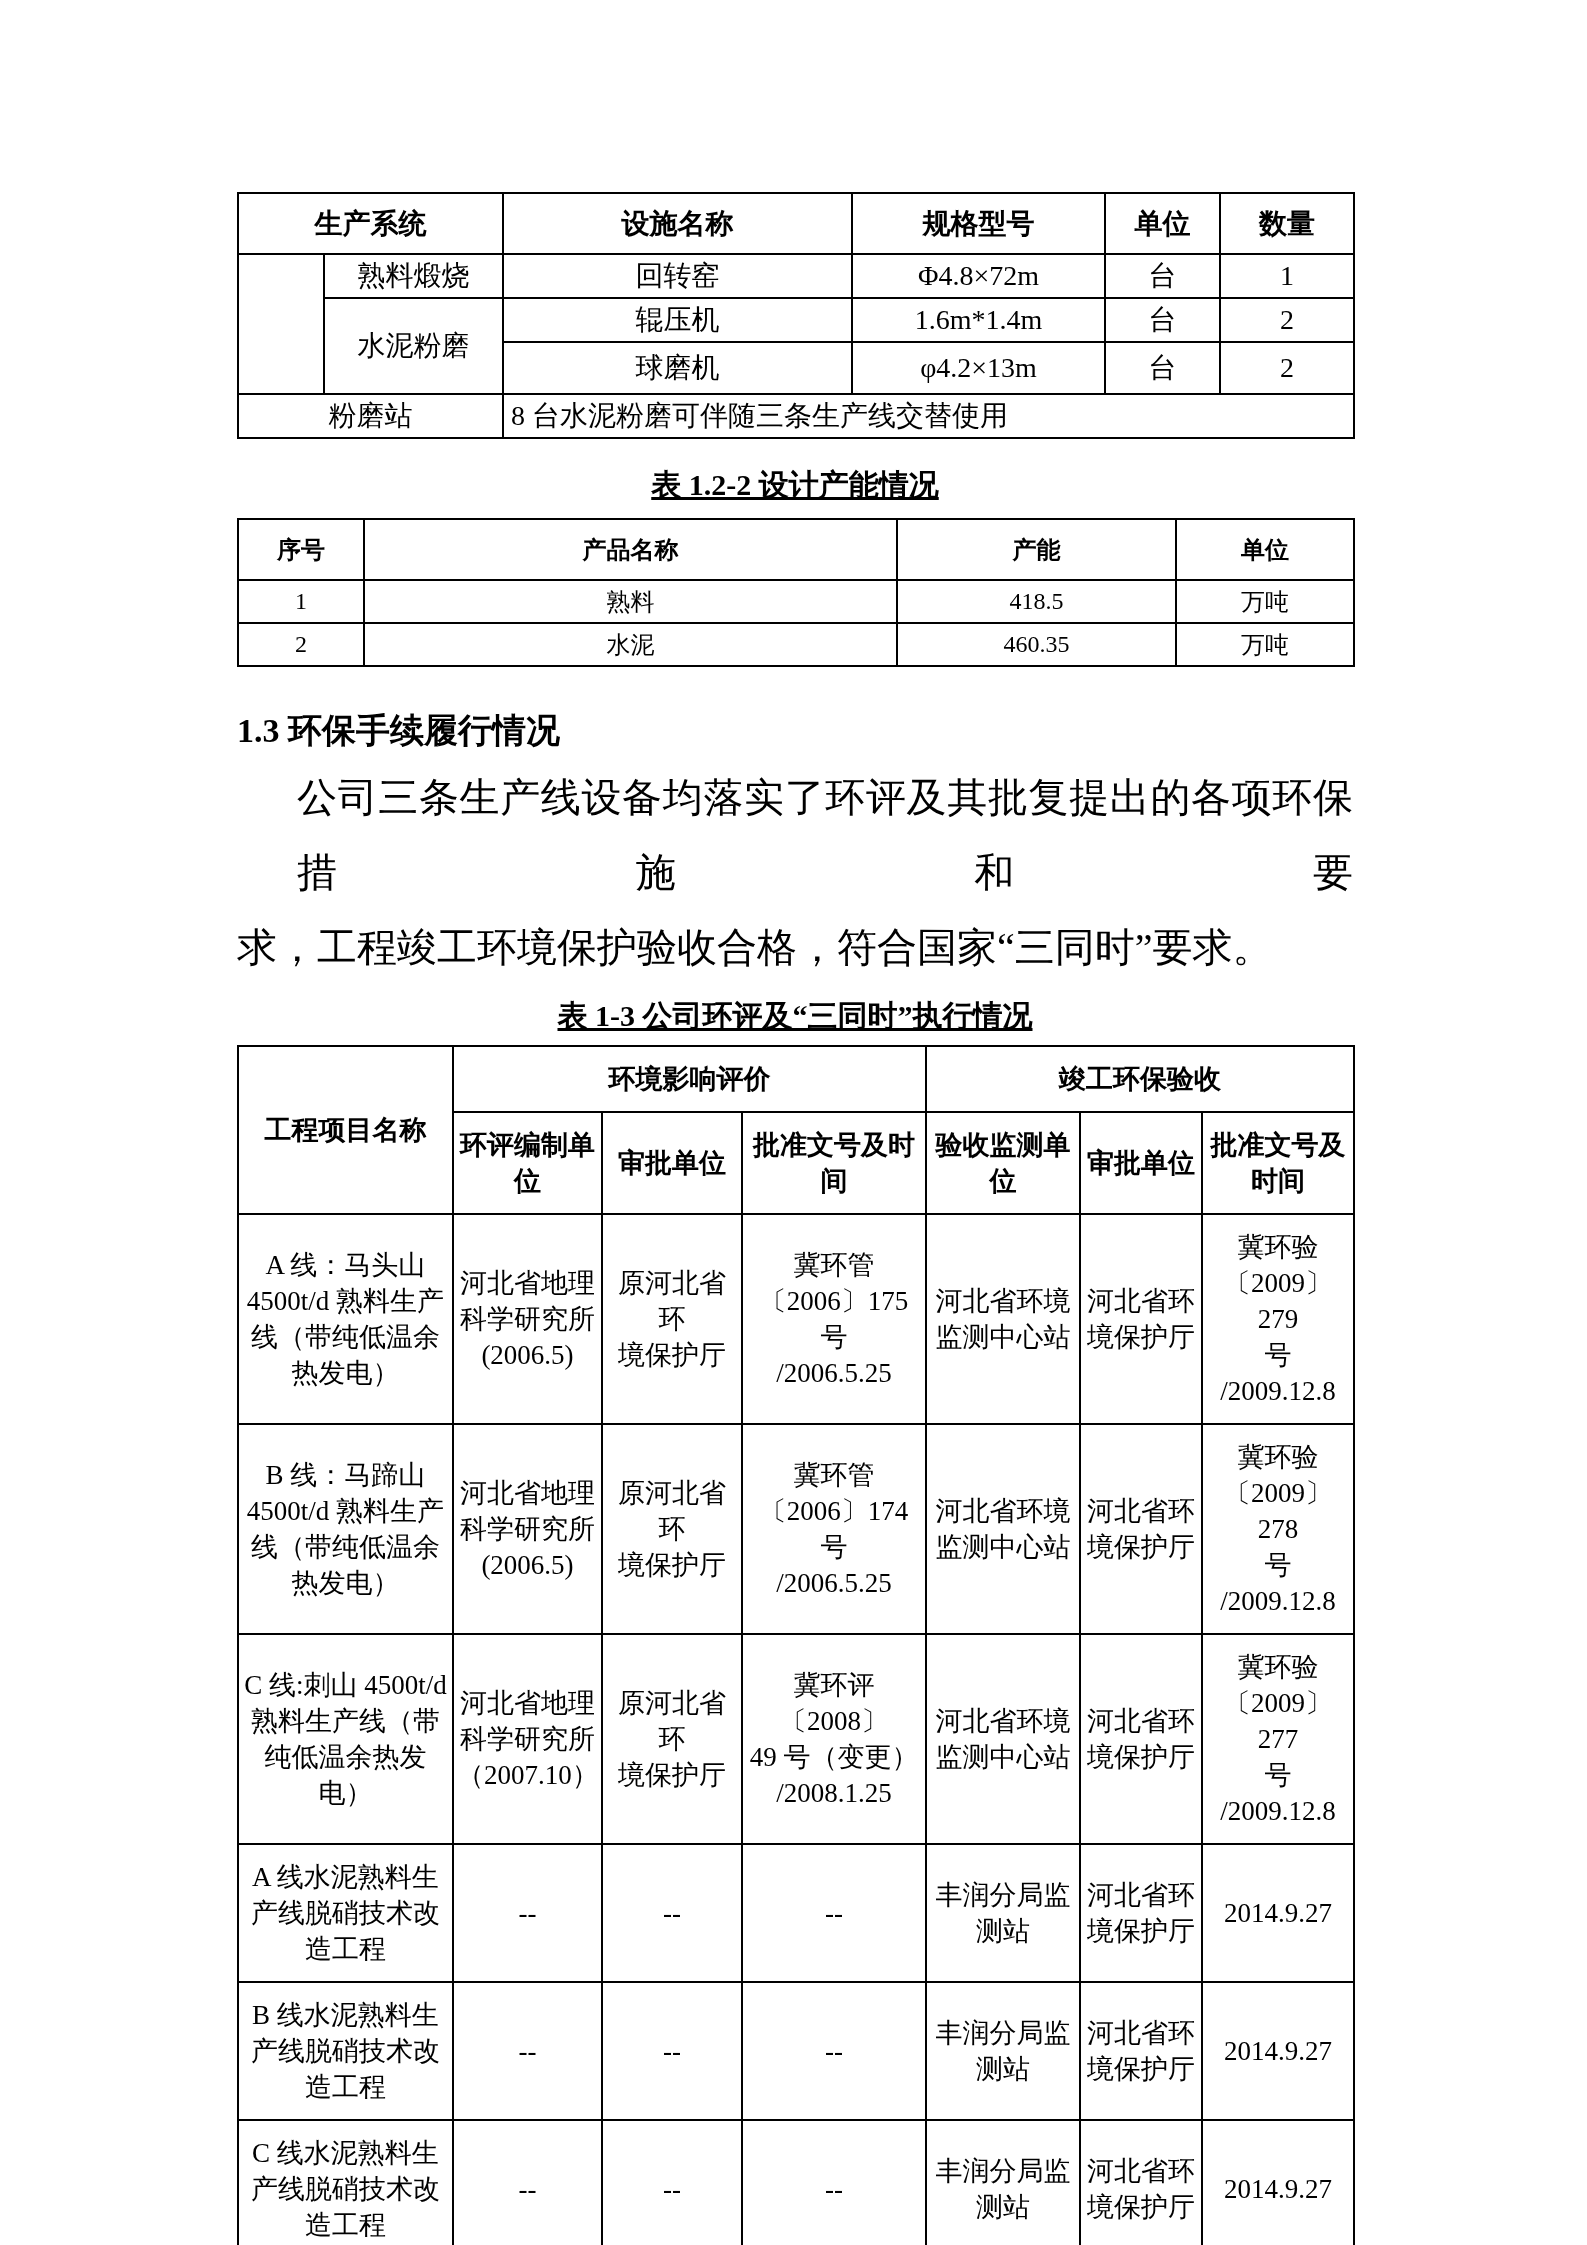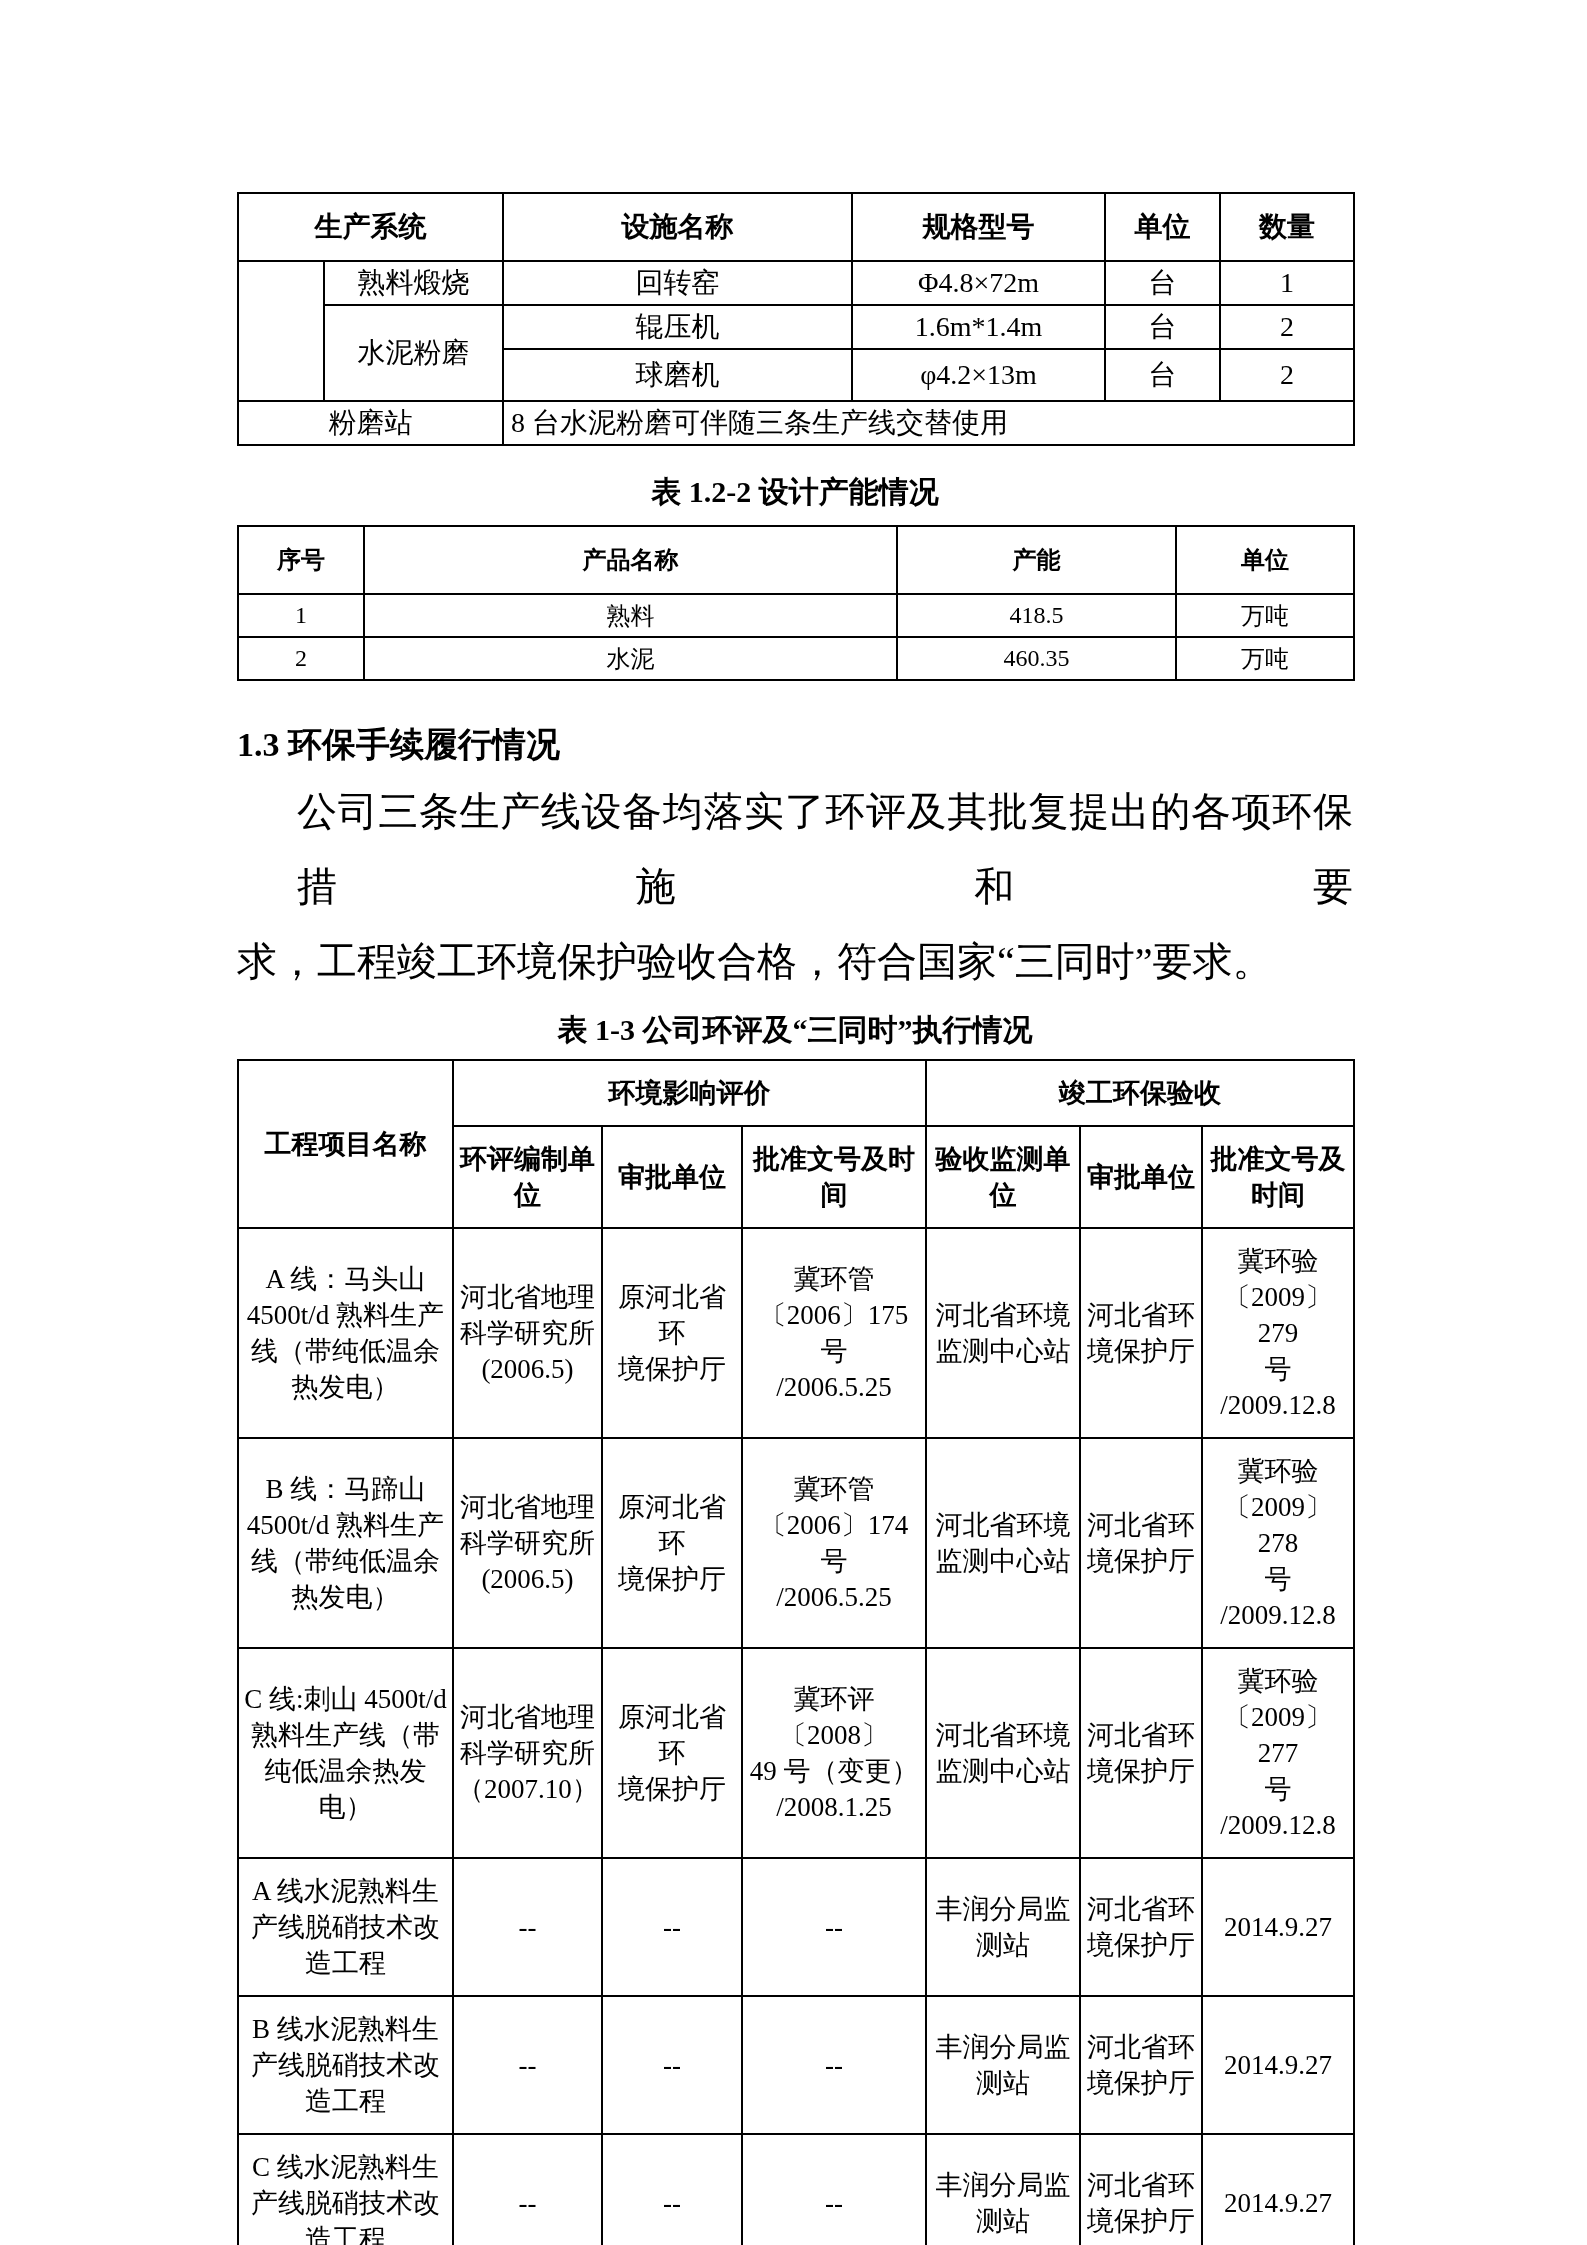--- a/index.html
+++ b/index.html
@@ -29,26 +29,26 @@
   .cap col.c3{width:279px}.cap col.c4{width:178px}
 
   
   .t13{font-size:27px;line-height:36px;border-bottom:3px solid #000;}
   .t13 col.c1{width:215px}.t13 col.c2{width:149px}.t13 col.c3{width:140px}
   .t13 col.c4{width:184px}.t13 col.c5{width:154px}.t13 col.c6{width:122px}
   .t13 col.c7{width:152px}
   .t13 th,.t13 td{padding:14px 3px;}
 
   
-  tr.rh61{height:68px} tr.rh55{height:43px} tr.rh52{height:52px}
+  tr.rh61{height:61px} tr.rh55{height:43px} tr.rh52{height:52px}
   tr.rh48{height:48px} tr.rh74{height:74px}
   tr.rh180{height:180px} tr.rh165{height:165px} tr.rh126{height:94px}
 
   .tbl-title{width:1116px;text-align:center;font-size:30px;font-weight:bold;
-    line-height:39px;margin:26px 0 14px;}
+    line-height:39px;margin:26px 0 14px;text-decoration:underline;}
   .tbl-title.t13t{margin:11px 0 10px;}
   .sec-heading{font-size:34px;font-weight:bold;line-height:39px;margin:44px 0 0;}
   .para-line{font-size:40px;line-height:75px;}
   .para-line.first{margin-top:10px;padding-left:60px;text-align:justify;text-align-last:justify;}
   .page-num{width:1116px;text-align:center;font-size:27px;margin-top:32px;line-height:30px;}
 </style>
 </head>
 <body>
 
 <div class="content">

